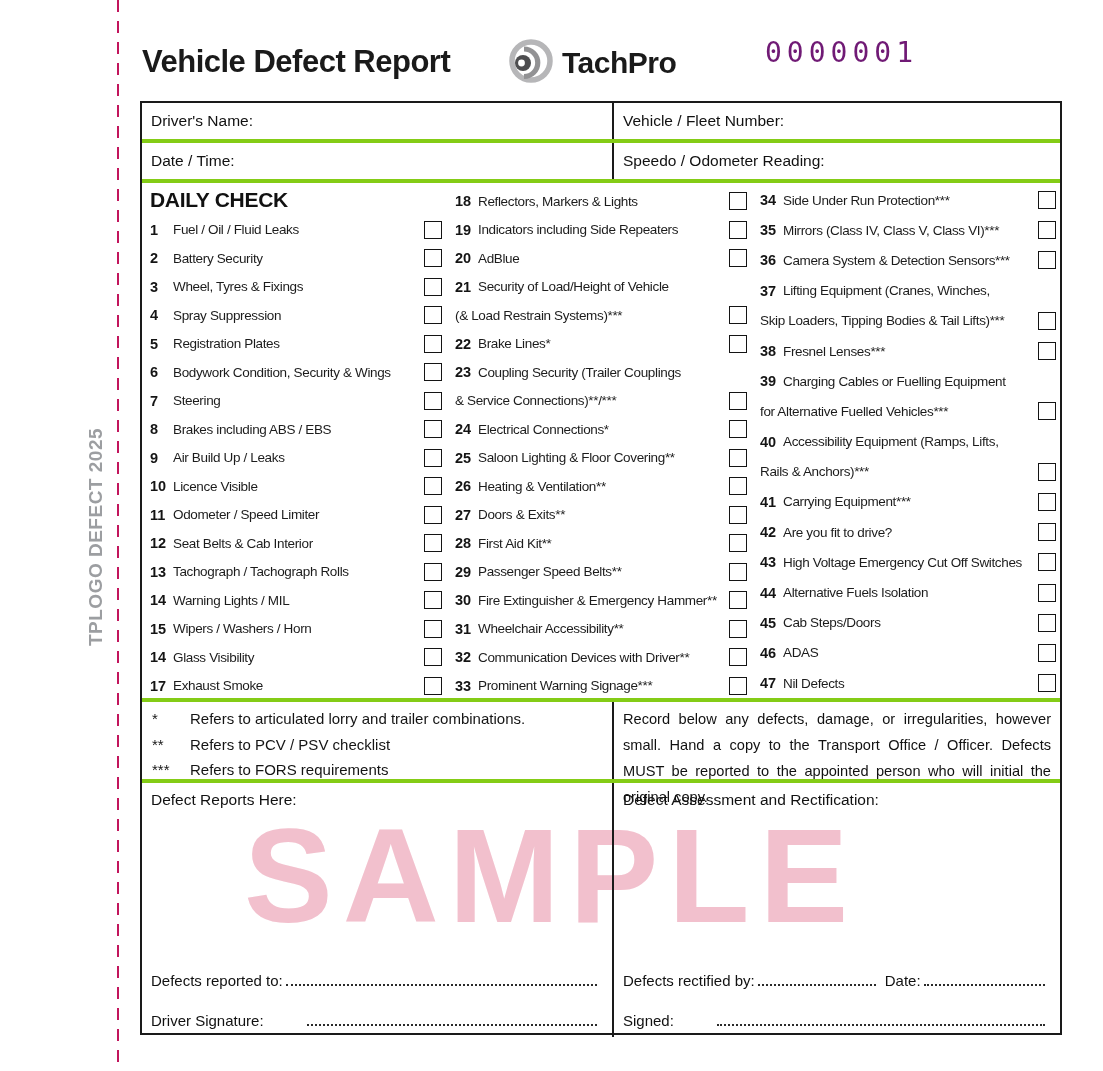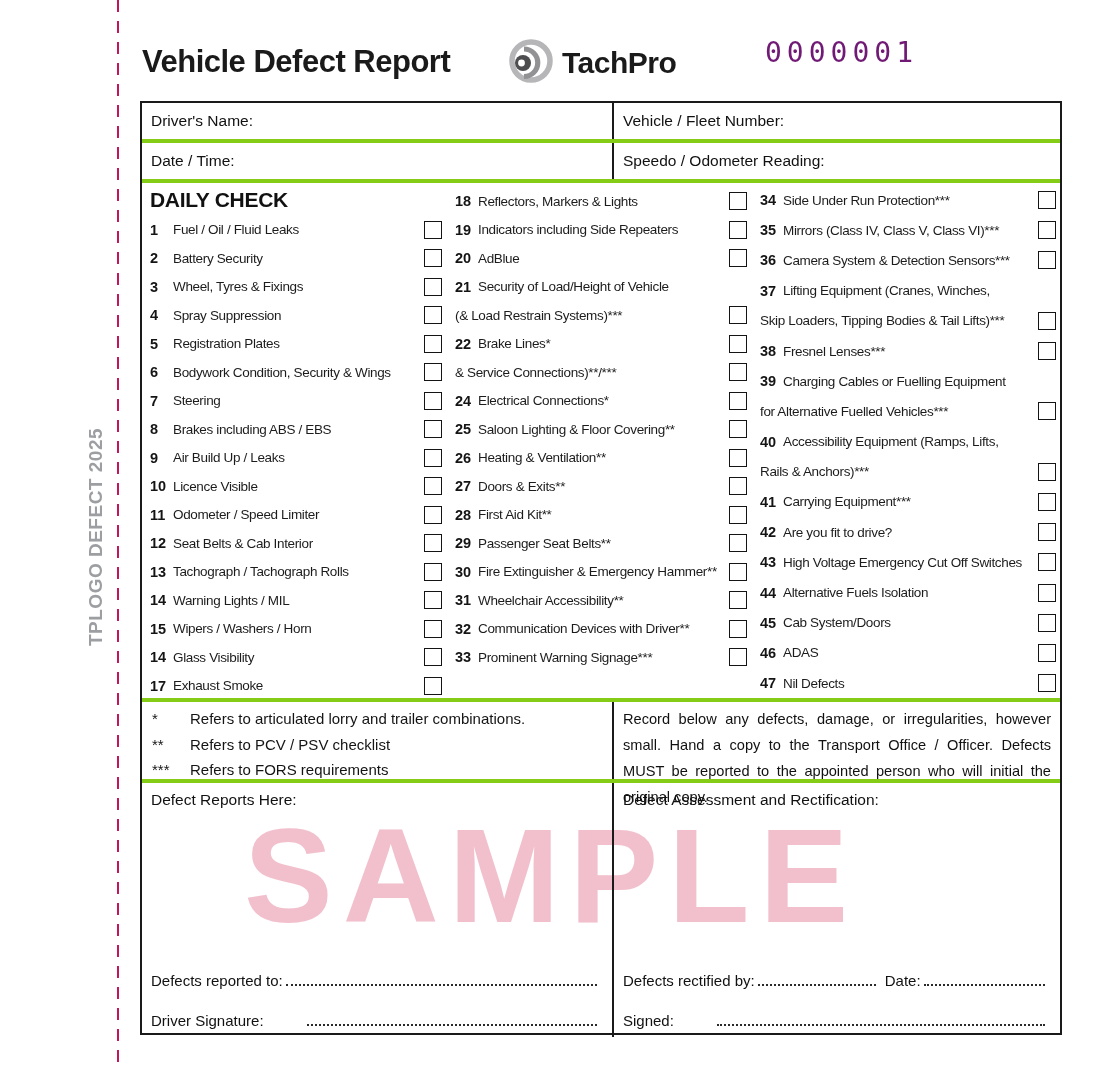--- a/index.html
+++ b/index.html
@@ -219,20 +219,24 @@
           <div class="dc-row">
             <span class="lbl">(&amp; Load Restrain Systems)***</span>
             <span class="cb"></span>
           </div>
           <div class="dc-row">
             <span class="num">22</span>
             <span class="lbl">Brake Lines*</span>
             <span class="cb"></span>
           </div>
           <div class="dc-row">
+            <span class="num">23</span>
+            <span class="lbl">Coupling Security (Trailer Couplings</span>
+          </div>
+          <div class="dc-row">
             <span class="lbl">&amp; Service Connections)**/***</span>
             <span class="cb"></span>
           </div>
           <div class="dc-row">
             <span class="num">24</span>
             <span class="lbl">Electrical Connections*</span>
             <span class="cb"></span>
           </div>
           <div class="dc-row">
             <span class="num">25</span>
@@ -249,21 +253,21 @@
             <span class="lbl">Doors &amp; Exits**</span>
             <span class="cb"></span>
           </div>
           <div class="dc-row">
             <span class="num">28</span>
             <span class="lbl">First Aid Kit**</span>
             <span class="cb"></span>
           </div>
           <div class="dc-row">
             <span class="num">29</span>
-            <span class="lbl">Passenger Seat Belts**</span>
+            <span class="lbl">Passenger Speed Belts**</span>
             <span class="cb"></span>
           </div>
           <div class="dc-row">
             <span class="num">30</span>
             <span class="lbl">Fire Extinguisher &amp; Emergency Hammer**</span>
             <span class="cb"></span>
           </div>
           <div class="dc-row">
             <span class="num">31</span>
             <span class="lbl">Wheelchair Accessibility**</span>
@@ -340,21 +344,21 @@
             <span class="lbl">High Voltage Emergency Cut Off Switches</span>
             <span class="cb"></span>
           </div>
           <div class="dc-row">
             <span class="num">44</span>
             <span class="lbl">Alternative Fuels Isolation</span>
             <span class="cb"></span>
           </div>
           <div class="dc-row">
             <span class="num">45</span>
-            <span class="lbl">Cab System/Doors</span>
+            <span class="lbl">Cab Steps/Doors</span>
             <span class="cb"></span>
           </div>
           <div class="dc-row">
             <span class="num">46</span>
             <span class="lbl">ADAS</span>
             <span class="cb"></span>
           </div>
           <div class="dc-row">
             <span class="num">47</span>
             <span class="lbl">Nil Defects</span>

